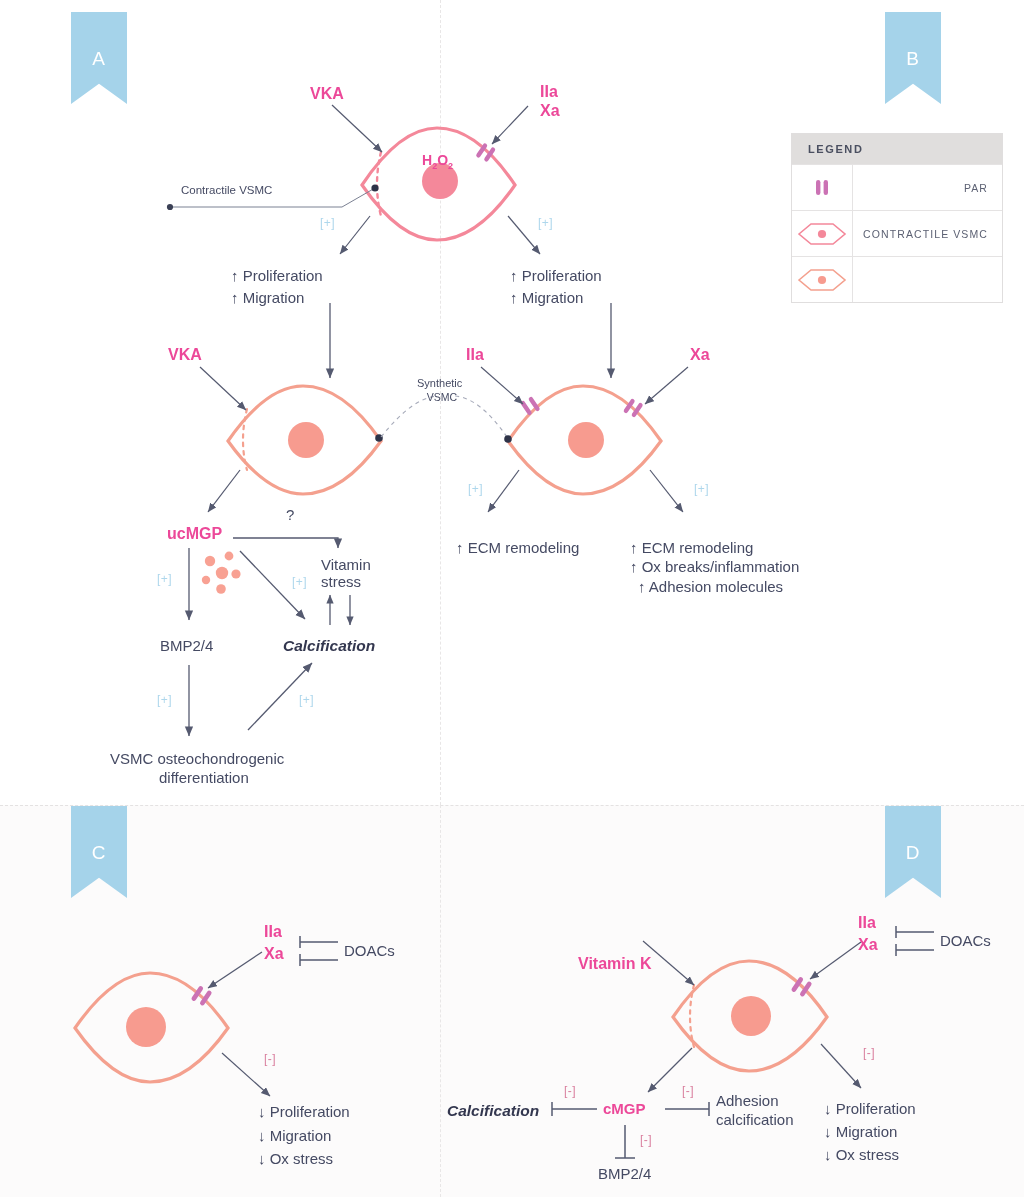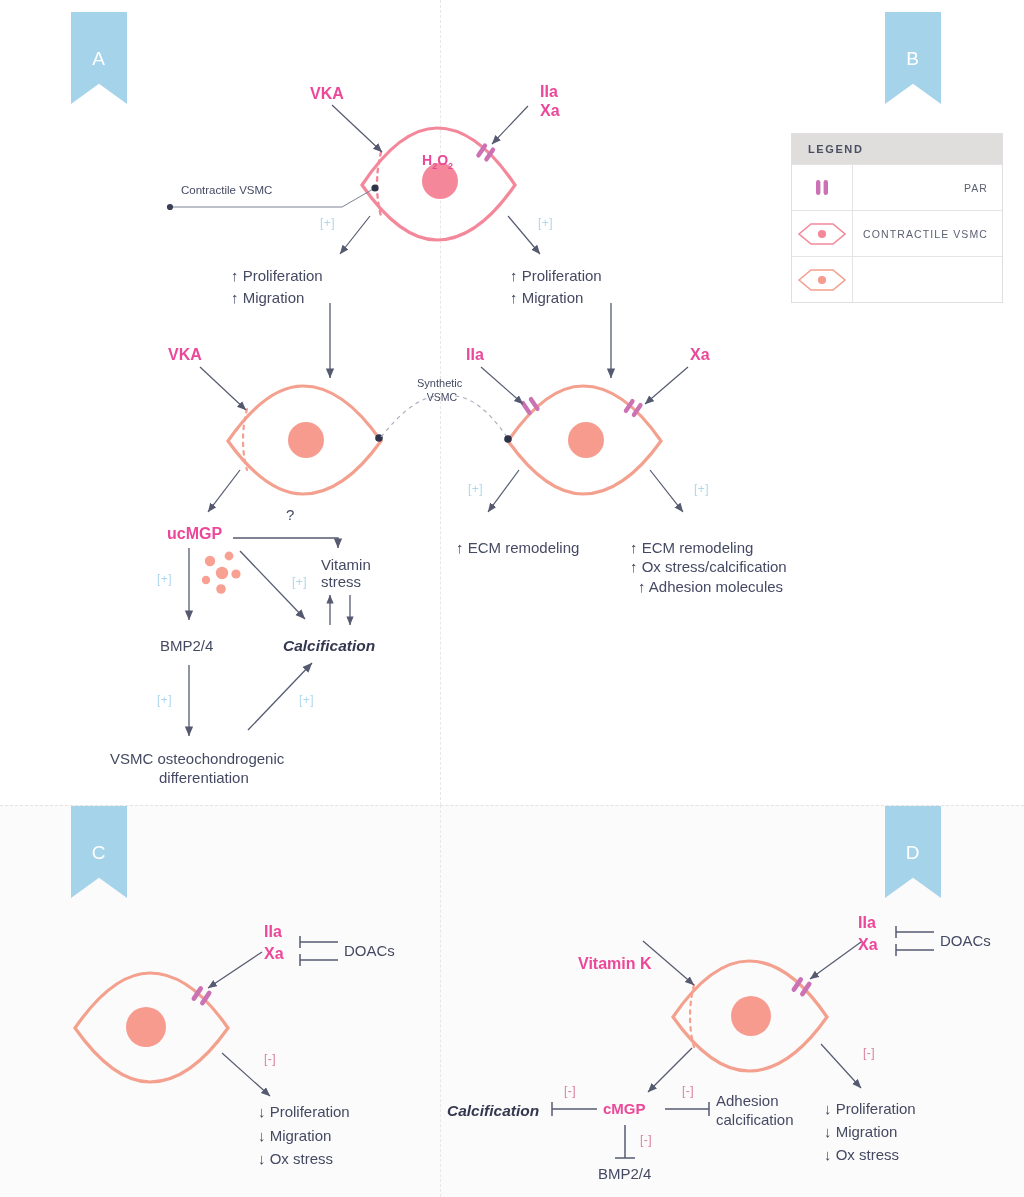--- a/index.html
+++ b/index.html
@@ -297,21 +297,21 @@
   <div class="t bold big" style="left:690px;top:345px;">Xa</div>
 
   <div class="t small" style="left:417px;top:377px;font-size:11px;text-align:left;width:50px;">Synthetic</div>
   <div class="t small" style="left:417px;top:391px;font-size:10.5px;text-align:center;width:50px;">VSMC</div>
 
   <div class="t plus" style="left:468px;top:482px;">[+]</div>
   <div class="t plus" style="left:694px;top:482px;">[+]</div>
 
   <div class="t lbl15" style="left:456px;top:539px;">↑  ECM remodeling</div>
   <div class="t lbl15" style="left:630px;top:539px;">↑  ECM remodeling</div>
-  <div class="t lbl15" style="left:630px;top:558px;">↑  Ox stress/calcification</div>
+  <div class="t lbl15" style="left:630px;top:558px;">↑  Ox breaks/inflammation</div>
   <div class="t lbl15" style="left:630px;top:578px;margin-left:8px;">↑  Adhesion molecules</div>
 
   <div class="t bold big" style="left:167px;top:524px;">ucMGP</div>
   <div class="t" style="left:286px;top:506px;font-size:15px;">?</div>
   <div class="t lbl15" style="left:321px;top:556px;">Vitamin</div>
   <div class="t lbl15" style="left:321px;top:573px;">stress</div>
   <div class="t plus" style="left:157px;top:572px;">[+]</div>
   <div class="t plus" style="left:292px;top:575px;">[+]</div>
   <div class="t lbl15" style="left:160px;top:637px;">BMP2/4</div>
   <div class="t ital" style="left:283px;top:636px;font-size:15.5px;">Calcification</div>

